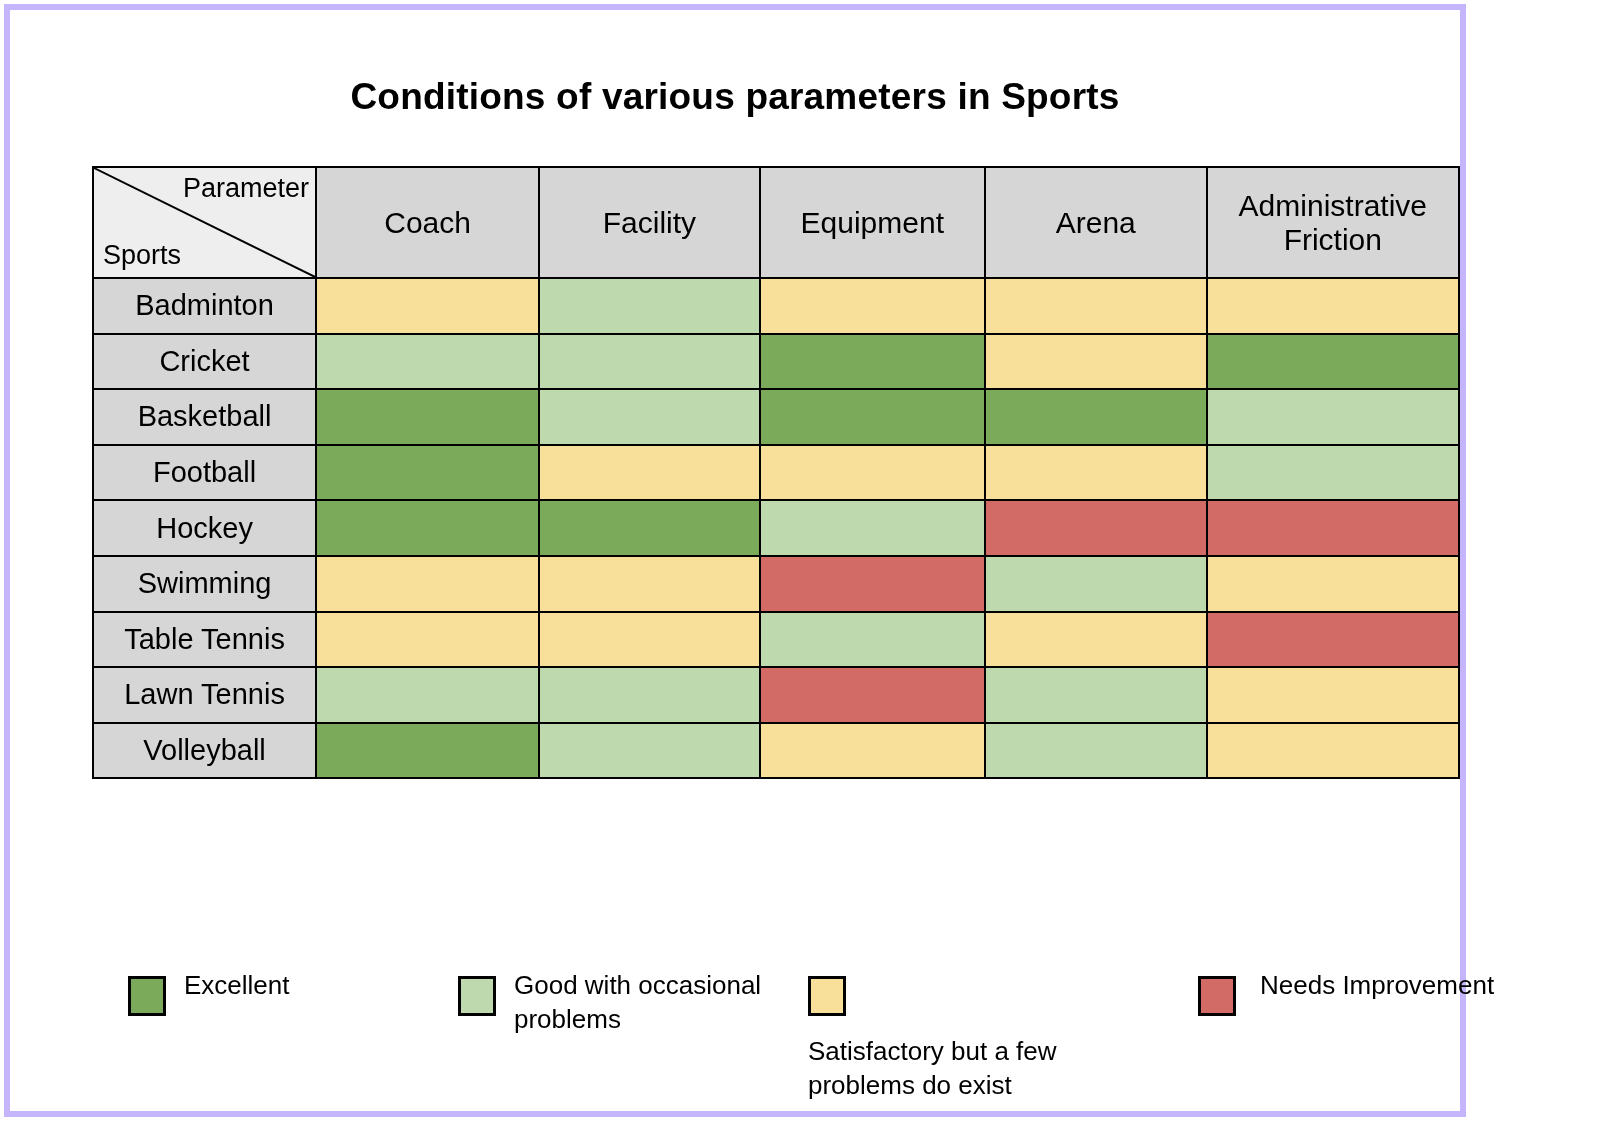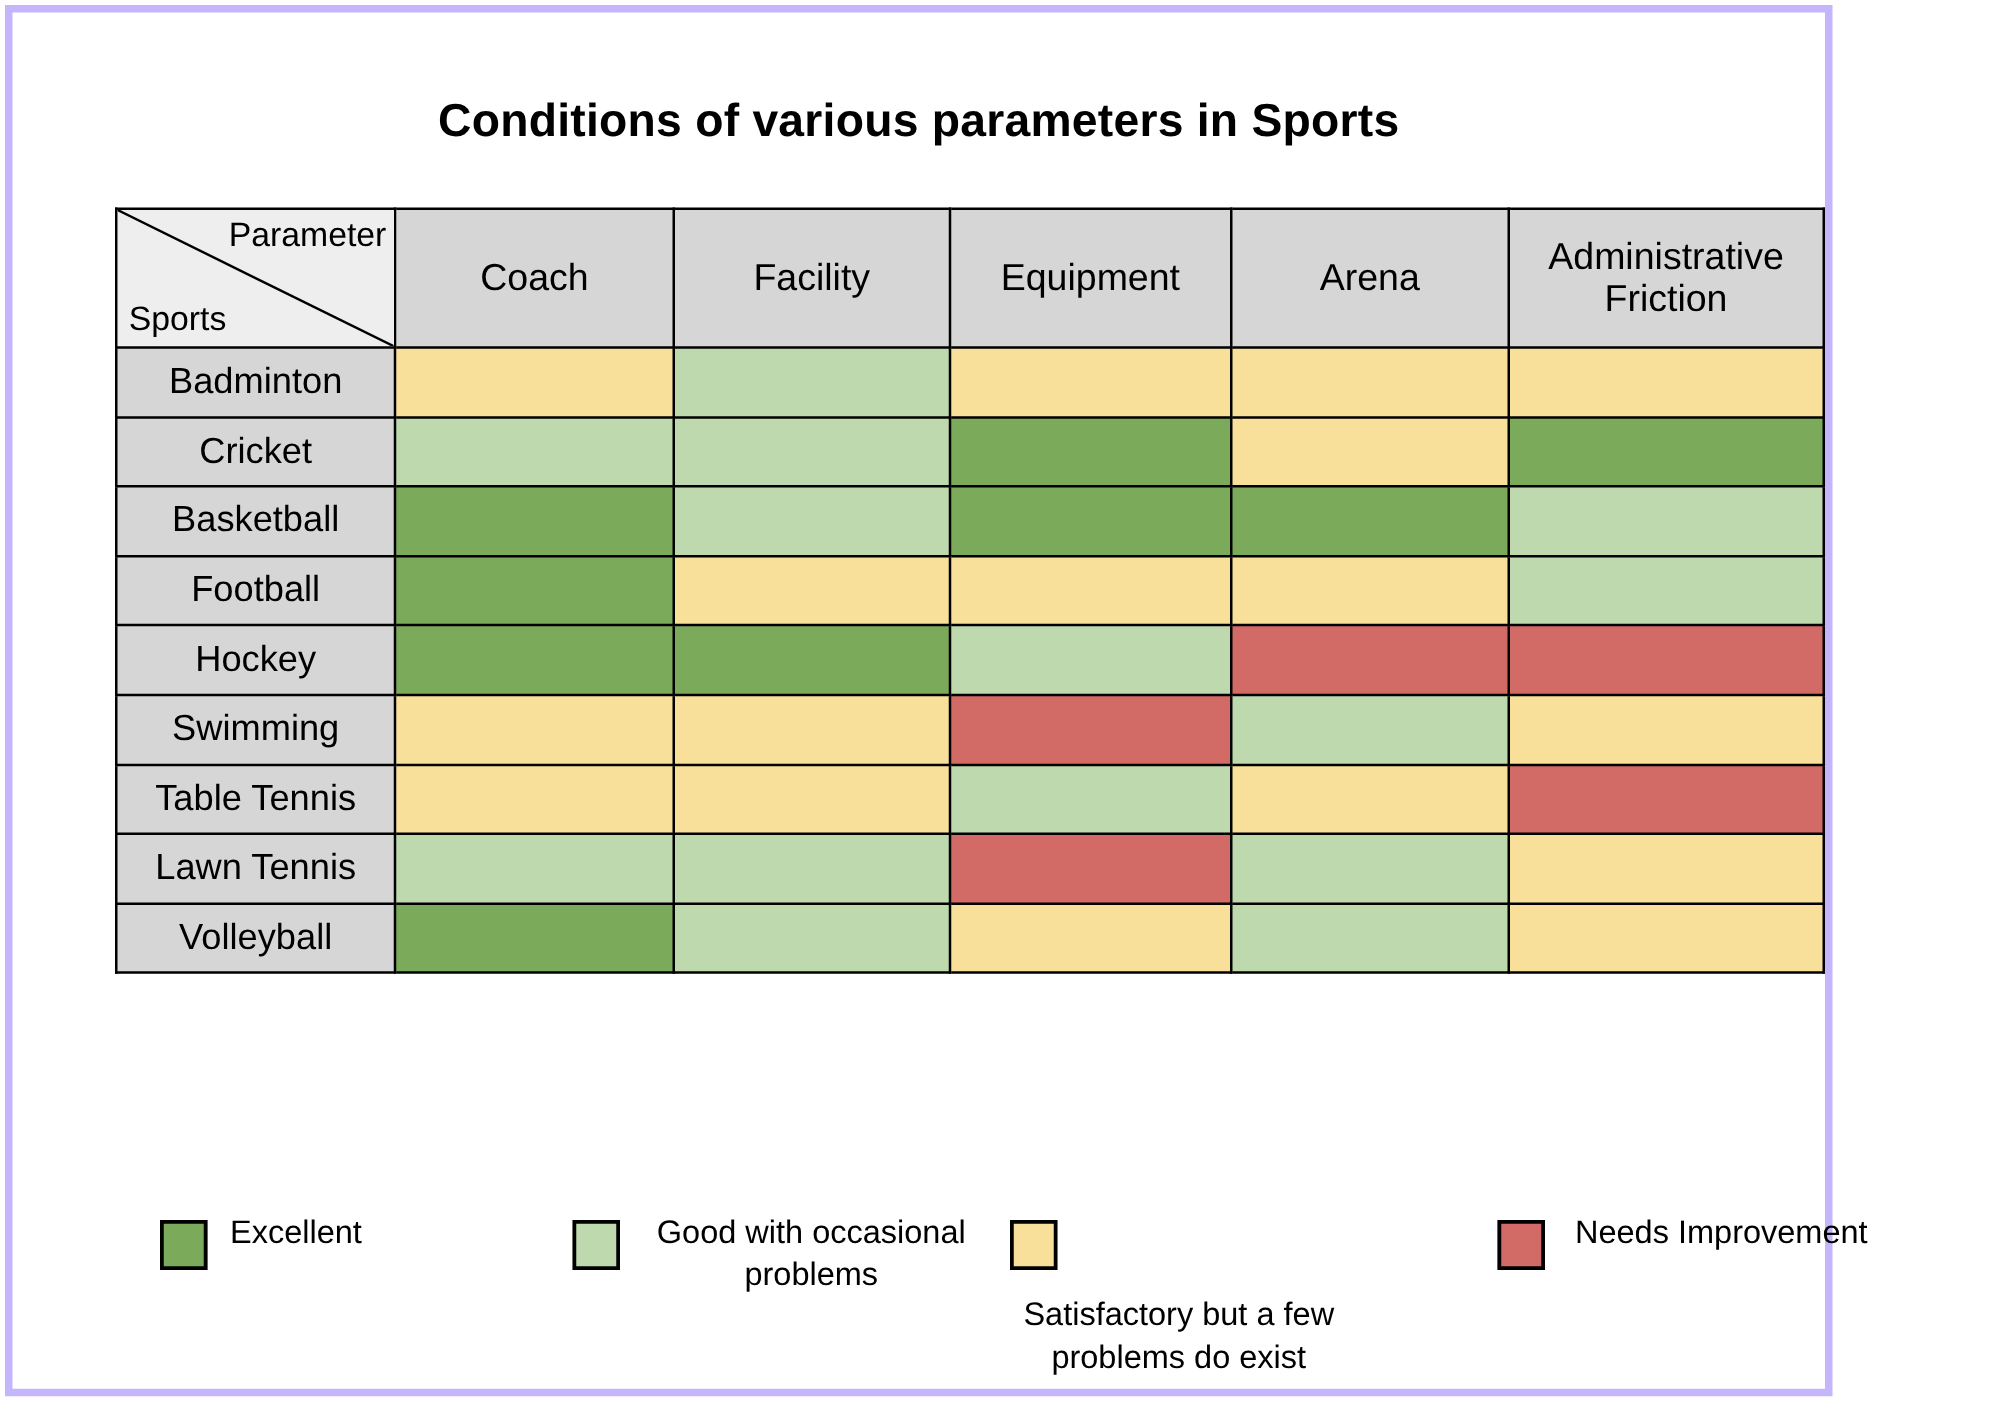--- a/index.html
+++ b/index.html
@@ -132,21 +132,20 @@
     height: 40px;
     border: 3px solid #000000;
     box-sizing: border-box;
     margin-top: 8px;
   }
   .legend-label {
     font-size: 26px;
     color: #000000;
     line-height: 1.32;
     max-width: 270px;
-    text-align: center;
   }
 </style>
 </head>
 <body>
 
 <div id="frame">
 
   <div id="title">Conditions of various parameters in Sports</div>
 
   <table id="matrix">

